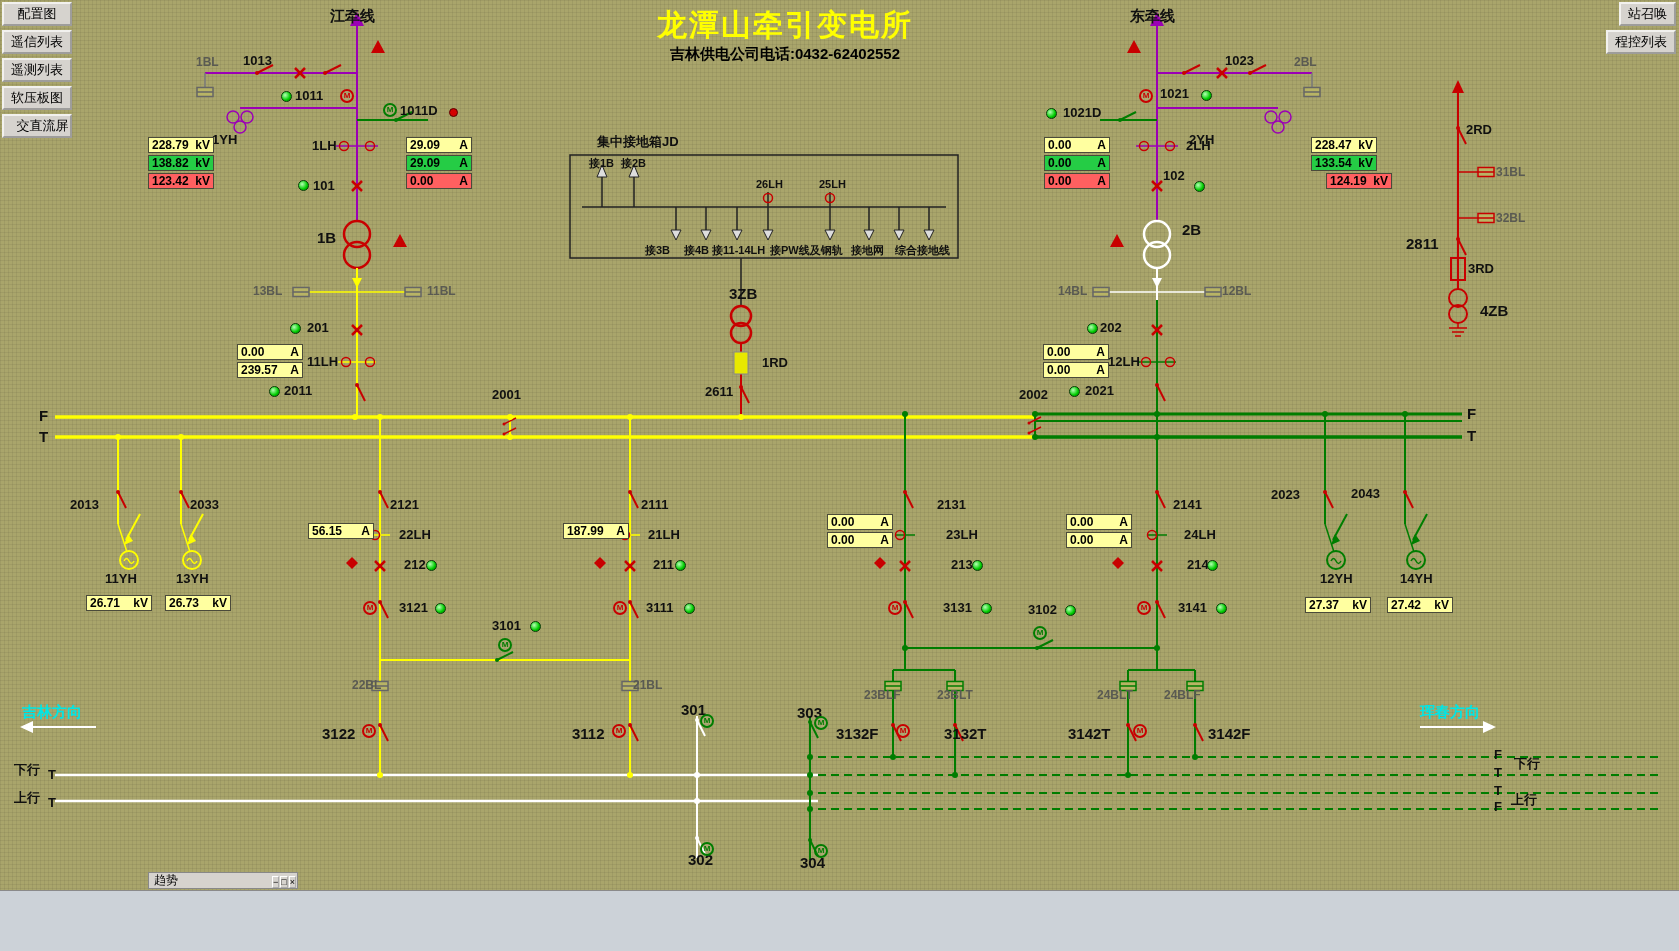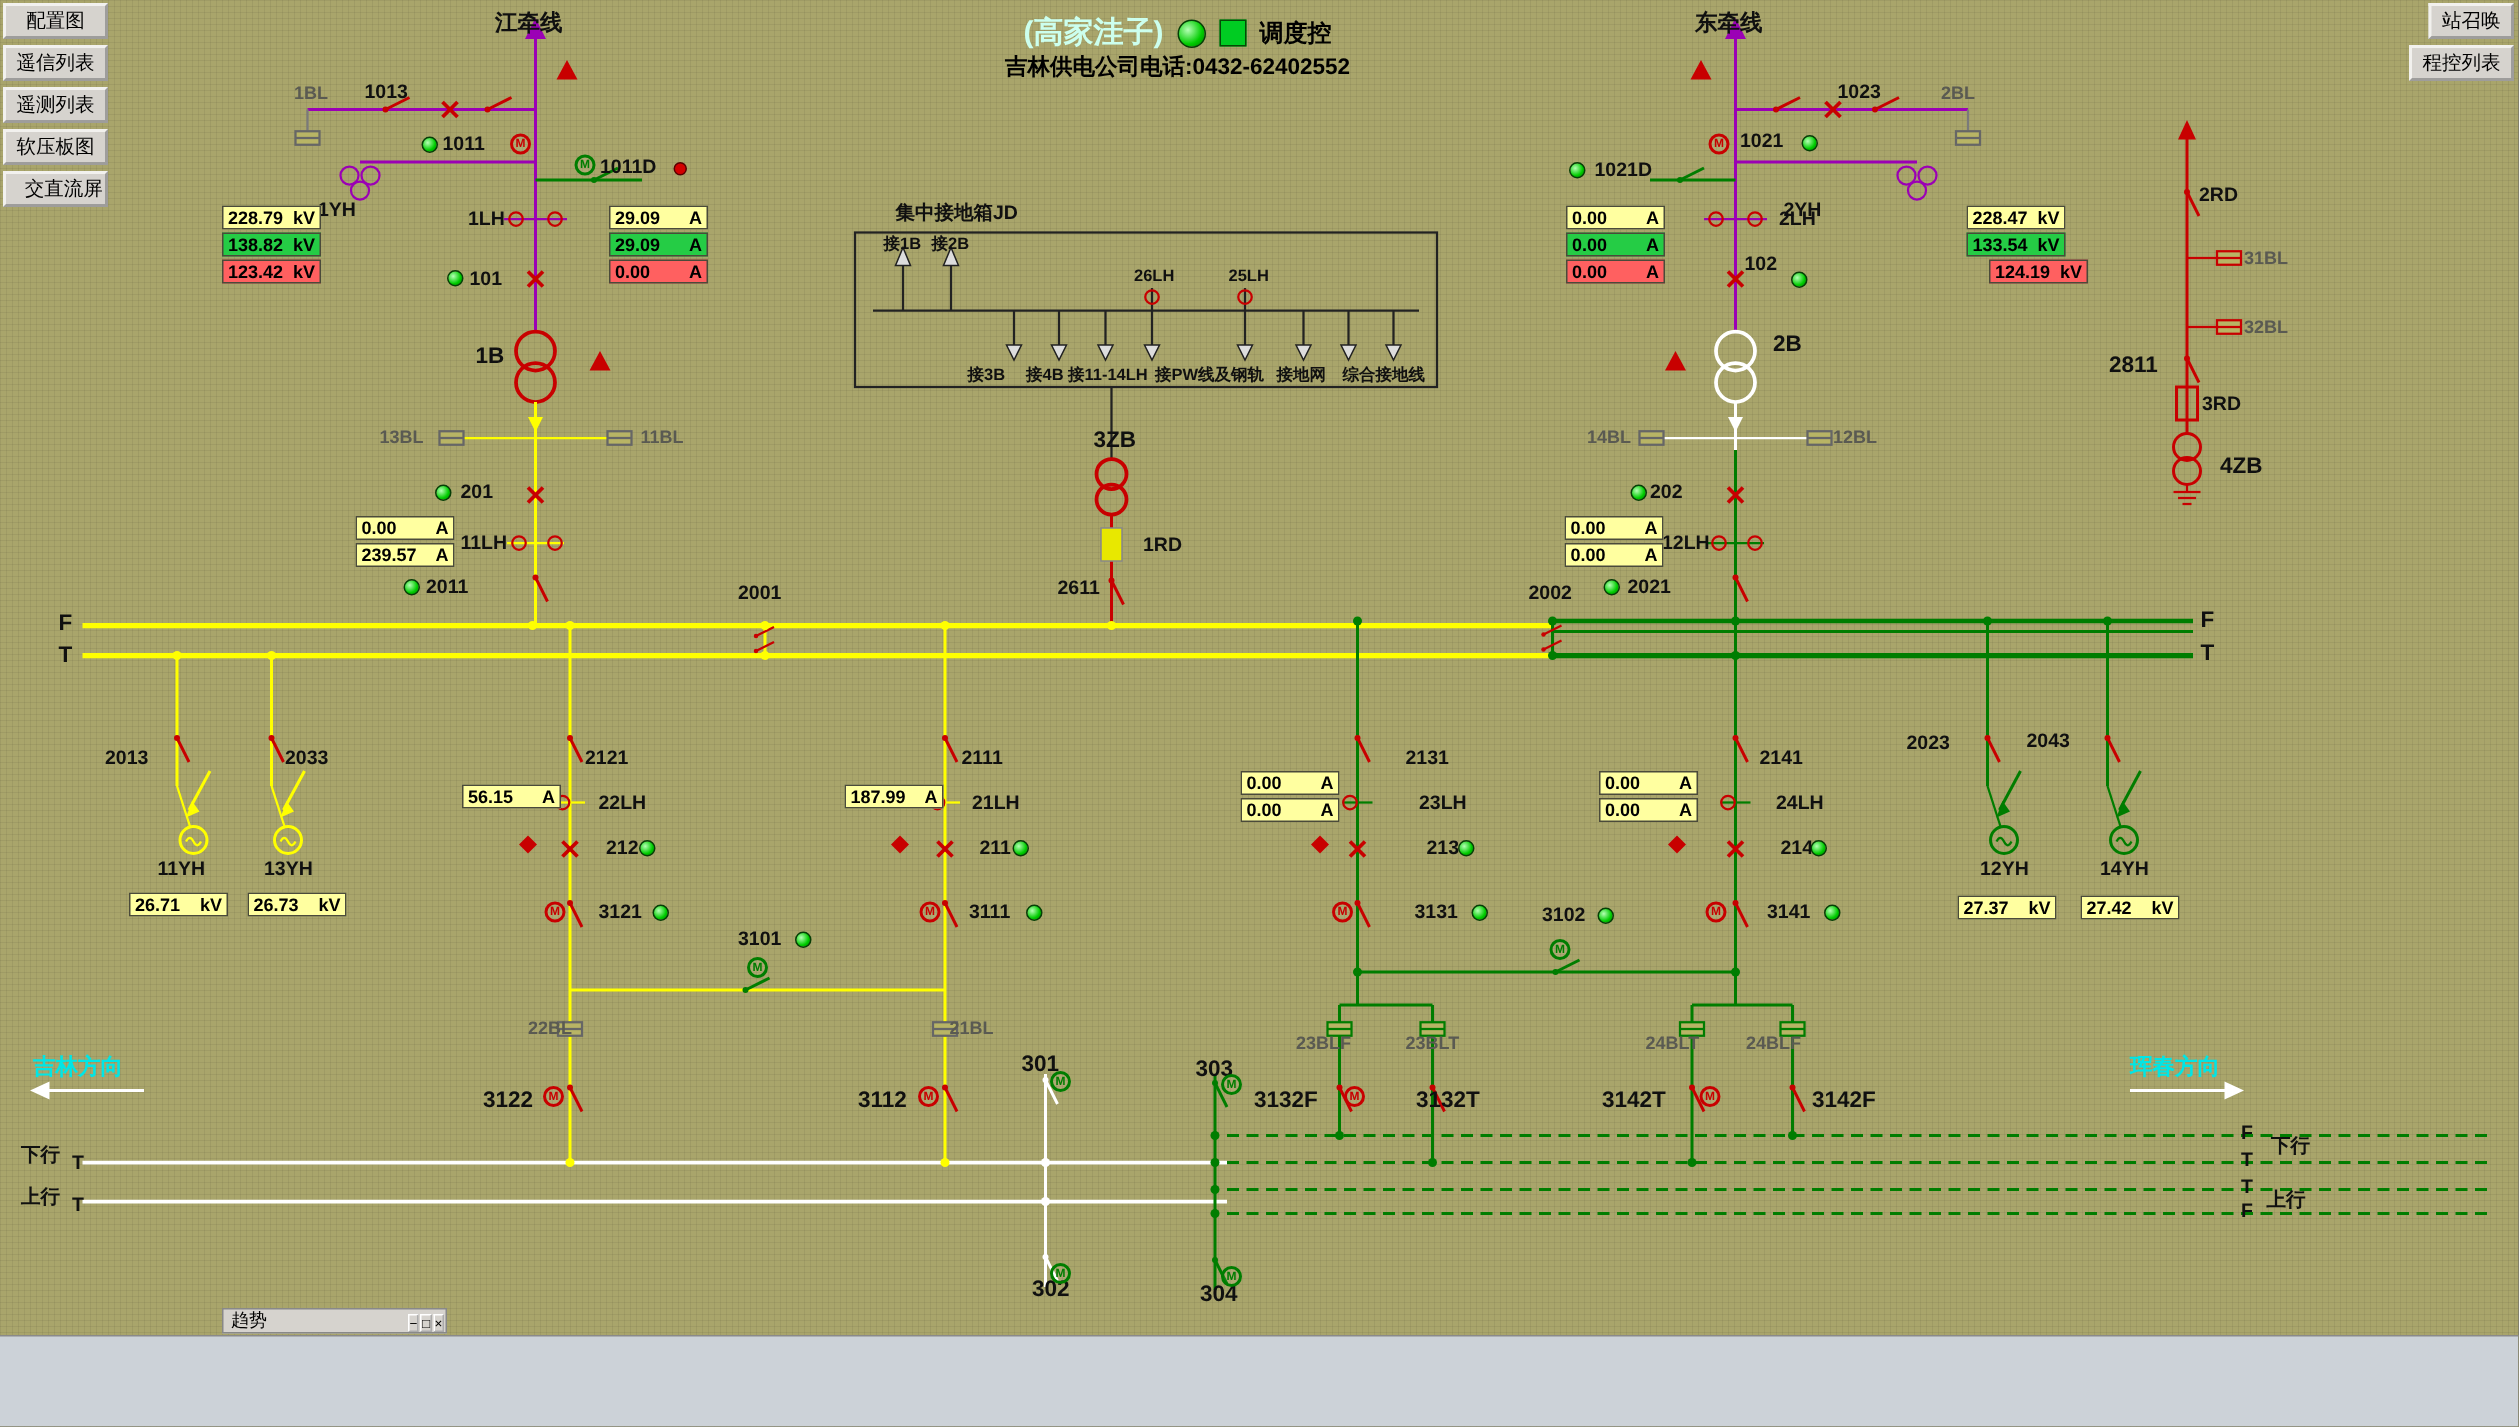--- a/index.html
+++ b/index.html
@@ -652,26 +652,21 @@
       <div class="mcir" style="left: 896px; top: 724px; color: rgb(200, 0, 0);">M</div>
       <div class="mcir" style="left: 1133px; top: 724px; color: rgb(200, 0, 0);">M</div>
       <div class="mcir" style="left: 700px; top: 714px; color: rgb(0, 125, 0);">M</div>
       <div class="mcir" style="left: 814px; top: 716px; color: rgb(0, 125, 0);">M</div>
       <div class="mcir" style="left: 700px; top: 842px; color: rgb(0, 125, 0);">M</div>
       <div class="mcir" style="left: 814px; top: 844px; color: rgb(0, 125, 0);">M</div>
       <div class="rdot" style="left: 449px; top: 108px;"></div>
     </div>
 
 <div id="header">
-  <div class="subrow">
-    <span class="subtitle">(高家洼子)</span>
-    <span class="hled"></span>
-    <span class="hsq"></span>
-    <span class="ctl">调度控</span>
-  </div>
+  <div class="title">龙潭山牵引变电所</div>
   <div class="phone">吉林供电公司电话:0432-62402552</div>
 </div>
 
 <div id="trendbar">
   <span>趋势</span>
   <span class="spacer"></span>
   <span id="trend-btns"><span class="twbtn">−</span><span class="twbtn">□</span><span class="twbtn">×</span></span>
 </div>
 
 <div id="bottom-strip"></div>

